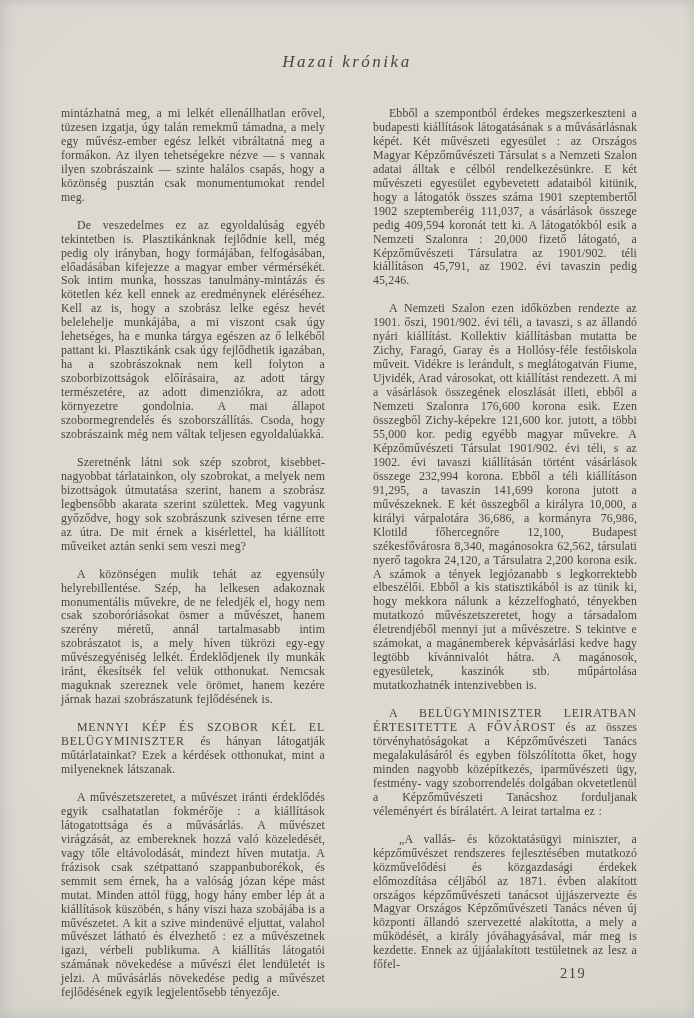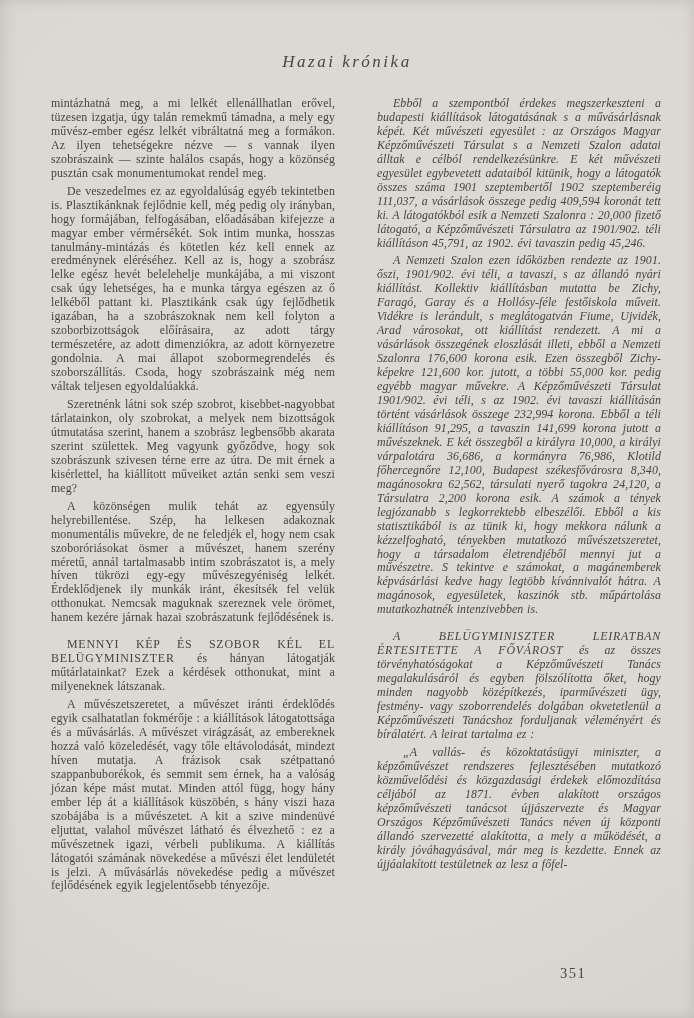--- a/index.html
+++ b/index.html
@@ -36,23 +36,23 @@
     top: 93px;
     width: 292px;
     text-align: justify;
     font-size: 11.9px;
     line-height: 13.95px;
     letter-spacing: 0.1px;
     word-spacing: 0.6px;
     color: #48443d;
   }
   .col-left  { left: 47px; }
-  .col-right { left: 373px; font-style: italic; }
+  .col-right { left: 359px; }
   .col p {
-    margin: 4px;
+    margin: 14px;
     text-indent: 16px;
   }
   .col p.no-indent { text-indent: 0; }
   .col p.gap-above { margin-top: 13px; }
   .col p.quote-indent { text-indent: 26px; }
   .lead {
     letter-spacing: 0.8px;
   }
   .page-number {
     position: absolute;
@@ -79,15 +79,15 @@
     <p>A művészetszeretet, a művészet iránti érdeklődés egyik csalhatatlan fokmérője : a kiállítások látogatottsága és a művásárlás. A művészet virágzását, az embereknek hozzá való közeledését, vagy tőle eltávolodását, mindezt híven mutatja. A frázisok csak szétpattanó szappanbuborékok, és semmit sem érnek, ha a valóság józan képe mást mutat. Minden attól függ, hogy hány ember lép át a kiállítások küszöbén, s hány viszi haza szobájába is a művészetet. A kit a szive mindenüvé eljuttat, valahol művészet látható és élvezhető : ez a művészetnek igazi, vérbeli publikuma. A kiállítás látogatói számának növekedése a művészi élet lendületét is jelzi. A művásárlás növekedése pedig a művészet fejlődésének egyik legjelentősebb tényezője.</p>
   </div>
 
   <div class="col col-right">
     <p>Ebből a szempontból érdekes megszerkeszteni a budapesti kiállítások látogatásának s a művásárlásnak képét. Két művészeti egyesület : az Országos Magyar Képzőművészeti Társulat s a Nemzeti Szalon adatai álltak e célból rendelkezésünkre. E két művészeti egyesület egybevetett adataiból kitünik, hogy a látogatók összes száma 1901 szeptembertől 1902 szeptemberéig 111,037, a vásárlások összege pedig 409,594 koronát tett ki. A látogatókból esik a Nemzeti Szalonra : 20,000 fizető látogató, a Képzőművészeti Társulatra az 1901/902. téli kiállításon 45,791, az 1902. évi tavaszin pedig 45,246.</p>
     <p>A Nemzeti Szalon ezen időközben rendezte az 1901. őszi, 1901/902. évi téli, a tavaszi, s az állandó nyári kiállítást. Kollektiv kiállításban mutatta be Zichy, Faragó, Garay és a Hollósy-féle festőiskola műveit. Vidékre is lerándult, s meglátogatván Fiume, Ujvidék, Arad városokat, ott kiállítást rendezett. A mi a vásárlások összegének eloszlását illeti, ebből a Nemzeti Szalonra 176,600 korona esik. Ezen összegből Zichy-képekre 121,600 kor. jutott, a többi 55,000 kor. pedig egyébb magyar művekre. A Képzőművészeti Társulat 1901/902. évi téli, s az 1902. évi tavaszi kiállításán történt vásárlások összege 232,994 korona. Ebből a téli kiállításon 91,295, a tavaszin 141,699 korona jutott a művészeknek. E két összegből a királyra 10,000, a királyi várpalotára 36,686, a kormányra 76,986, Klotild főhercegnőre 12,100, Budapest székesfővárosra 8,340, magánosokra 62,562, társulati nyerő tagokra 24,120, a Társulatra 2,200 korona esik. A számok a tények legjózanabb s legkorrektebb elbeszélői. Ebből a kis statisztikából is az tünik ki, hogy mekkora nálunk a kézzelfogható, tényekben mutatkozó művészetszeretet, hogy a társadalom életrendjéből mennyi jut a művészetre. S tekintve e számokat, a magánemberek képvásárlási kedve hagy legtöbb kívánnivalót hátra. A magánosok, egyesületek, kaszinók stb. műpártolása mutatkozhatnék intenzivebben is.</p>
     <p class="gap-above"><span class="lead">A BELÜGYMINISZTER LEIRATBAN ÉRTESITETTE A FŐVÁROST</span><span> és az összes törvényhatóságokat a Képzőművészeti Tanács megalakulásáról és egyben fölszólította őket, hogy minden nagyobb középítkezés, iparművészeti ügy, festmény- vagy szoborrendelés dolgában okvetetlenül a Képzőművészeti Tanácshoz forduljanak véleményért és bírálatért. A leirat tartalma ez :</span></p>
     <p class="quote-indent">„A vallás- és közoktatásügyi miniszter, a képzőművészet rendszeres fejlesztésében mutatkozó közművelődési és közgazdasági érdekek előmozdítása céljából az 1871. évben alakított országos képzőművészeti tanácsot újjászervezte és Magyar Országos Képzőművészeti Tanács néven új központi állandó szervezetté alakította, a mely a működését, a király jóváhagyásával, már meg is kezdette. Ennek az újjáalakított testületnek az lesz a főfel-</p>
   </div>
 
-  <div class="page-number">351</div>
+  <div class="page-number">219</div>
 
 </div>
 
 </body></html>

